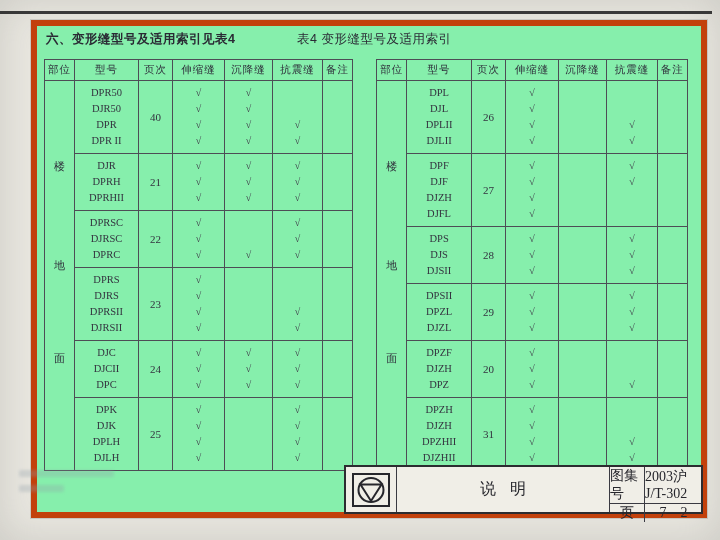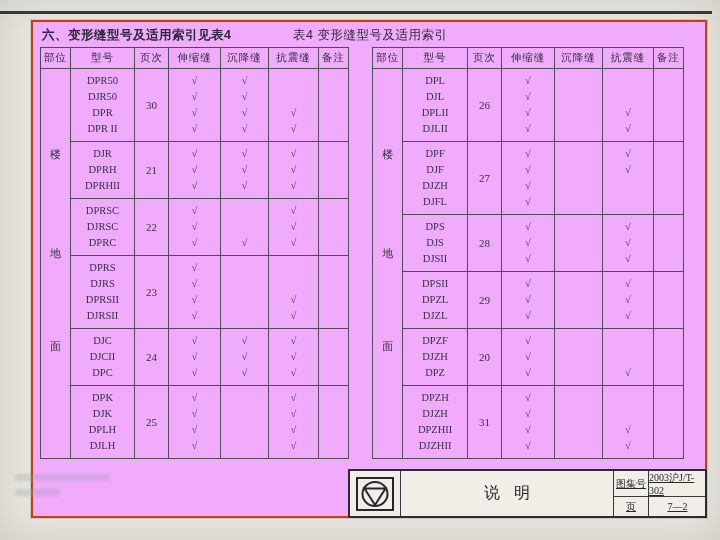--- a/index.html
+++ b/index.html
@@ -15,33 +15,33 @@
     background:#e9e7e0;
     box-shadow:inset 0 0 40px rgba(120,120,115,.25);
     overflow:hidden;
   }
   .scan-line {
     position:absolute; top:11px; left:0; width:712px; height:3px;
     background:#1b1b1c; opacity:.85;
   }
   .frame {
     position:absolute; left:31px; top:20px; width:676px; height:498px;
-    border:2px solid #c2410c;
-    background:#f0abfc;
+    border:6px solid #c2410c;
+    background:#86efac;
     box-shadow:0 0 0 1px rgba(80,80,80,.18);
   }
   .title-left {
     position:absolute; left:9px; top:5px;
     font-size:12.5px; font-weight:bold; letter-spacing:.5px; color:#2a2a34;
   }
   .table-caption {
     position:absolute; left:260px; top:5px;
     font-size:12.5px; font-weight:normal; letter-spacing:.5px; color:#2a2a34;
   }
-  .tbl-wrap { position:absolute; top:25px; }
+  .tbl-wrap { position:absolute; top:33px; }
   .tbl-wrap.left  { left:7px;  width:309px; }
   .tbl-wrap.right { left:339px; width:312px; }
   table.jtable {
     border-collapse:collapse; table-layout:fixed; width:100%;
     font-size:10.5px; color:#33333f;
   }
   .jtable th, .jtable td { border:1px solid #4d4d55; }
   .jtable th {
     height:21px; font-weight:normal; font-size:10.5px;
     letter-spacing:1px; color:#2e2e3a; text-align:center;
@@ -78,23 +78,22 @@
     flex:1; display:flex; align-items:center; justify-content:center;
     font-size:16px; letter-spacing:14px; text-indent:14px; color:#26262c;
   }
   .tb-grid {
     width:92px; display:grid;
     grid-template-columns:35px 57px; grid-template-rows:1fr 1fr;
     border-left:1px solid #3a3a42;
   }
   .tb-grid > div {
     display:flex; align-items:center; justify-content:center;
-    font-size:10px; color:#26262c; letter-spacing:0;
+    font-size:14px; color:#26262c; letter-spacing:0;
     border-bottom:1px solid #3a3a42;
-    text-decoration:underline;
   }
   .tb-grid > div:nth-child(3), .tb-grid > div:nth-child(4){ border-bottom:none; }
   .tb-grid > div:nth-child(odd){ border-right:1px solid #3a3a42; }
   .tb-atlas-no { font-family:"Liberation Serif", serif; font-size:8.5px; }
   .tb-page-no { font-family:"Liberation Serif", serif; font-size:10px; }
   
   .smudge { position:absolute; left:-18px; bottom:12px; width:120px; height:30px; pointer-events:none; }
   .smudge i {
     display:block; height:7px; margin-bottom:8px; border-radius:2px;
     background:rgba(145,160,170,.30); filter:blur(1.5px);
@@ -141,21 +140,21 @@
                 <span class="pos-char" style="top: 20%;">楼</span>
                 <span class="pos-char" style="top: 45.5%;">地</span>
                 <span class="pos-char" style="top: 69.5%;">面</span>
               </td>
               <td class="model-cell">
                 <div class="ln">DPR50</div>
                 <div class="ln">DJR50</div>
                 <div class="ln">DPR</div>
                 <div class="ln">DPR II</div>
               </td>
-              <td class="page-cell">30</td>
+              <td class="page-cell">40</td>
               <td class="mark-cell">
                 <div class="ln">√</div>
                 <div class="ln">√</div>
                 <div class="ln">√</div>
                 <div class="ln">√</div>
               </td>
               <td class="mark-cell">
                 <div class="ln">√</div>
                 <div class="ln">√</div>
                 <div class="ln">√</div>

